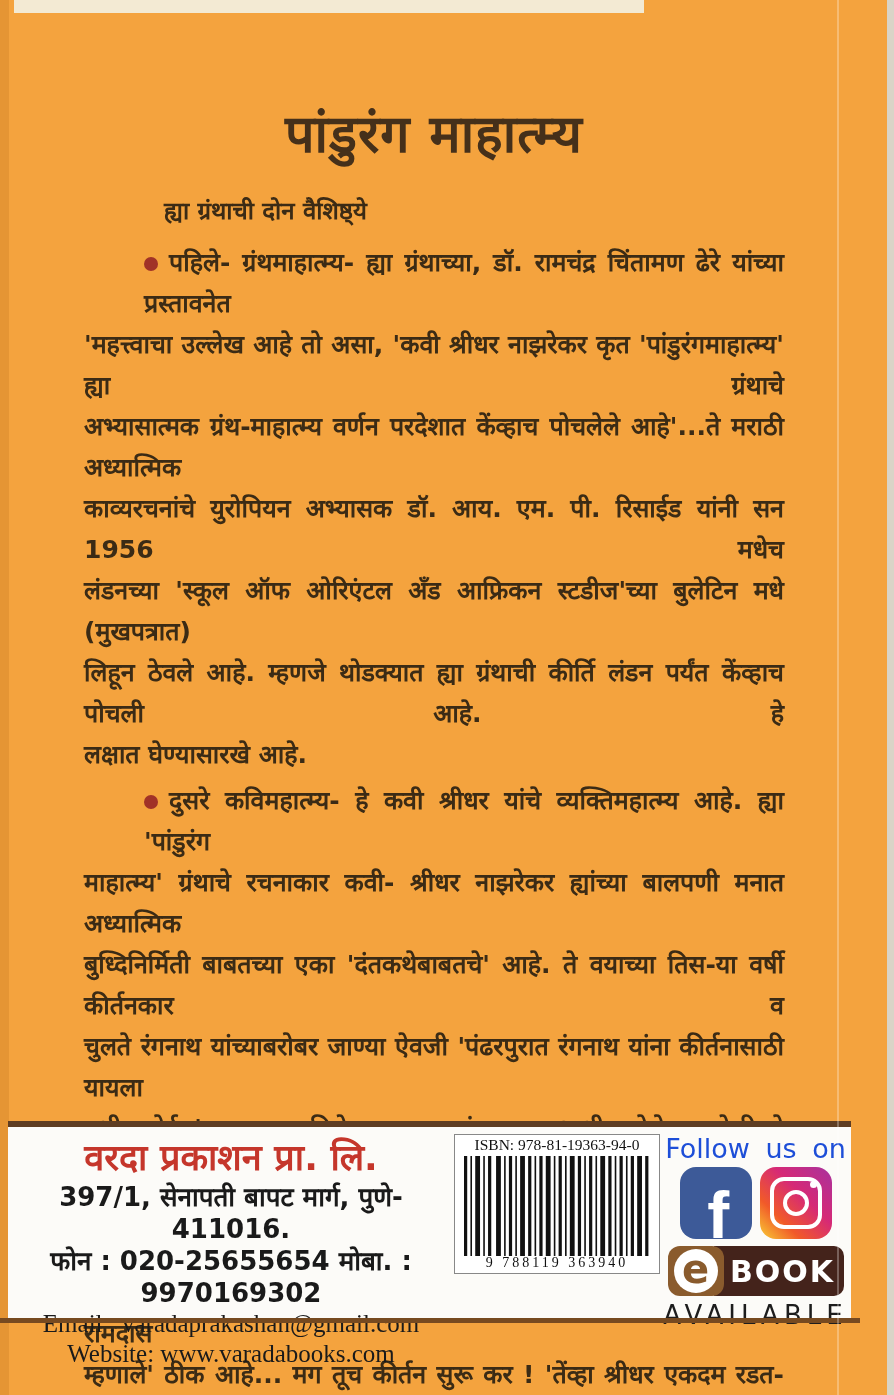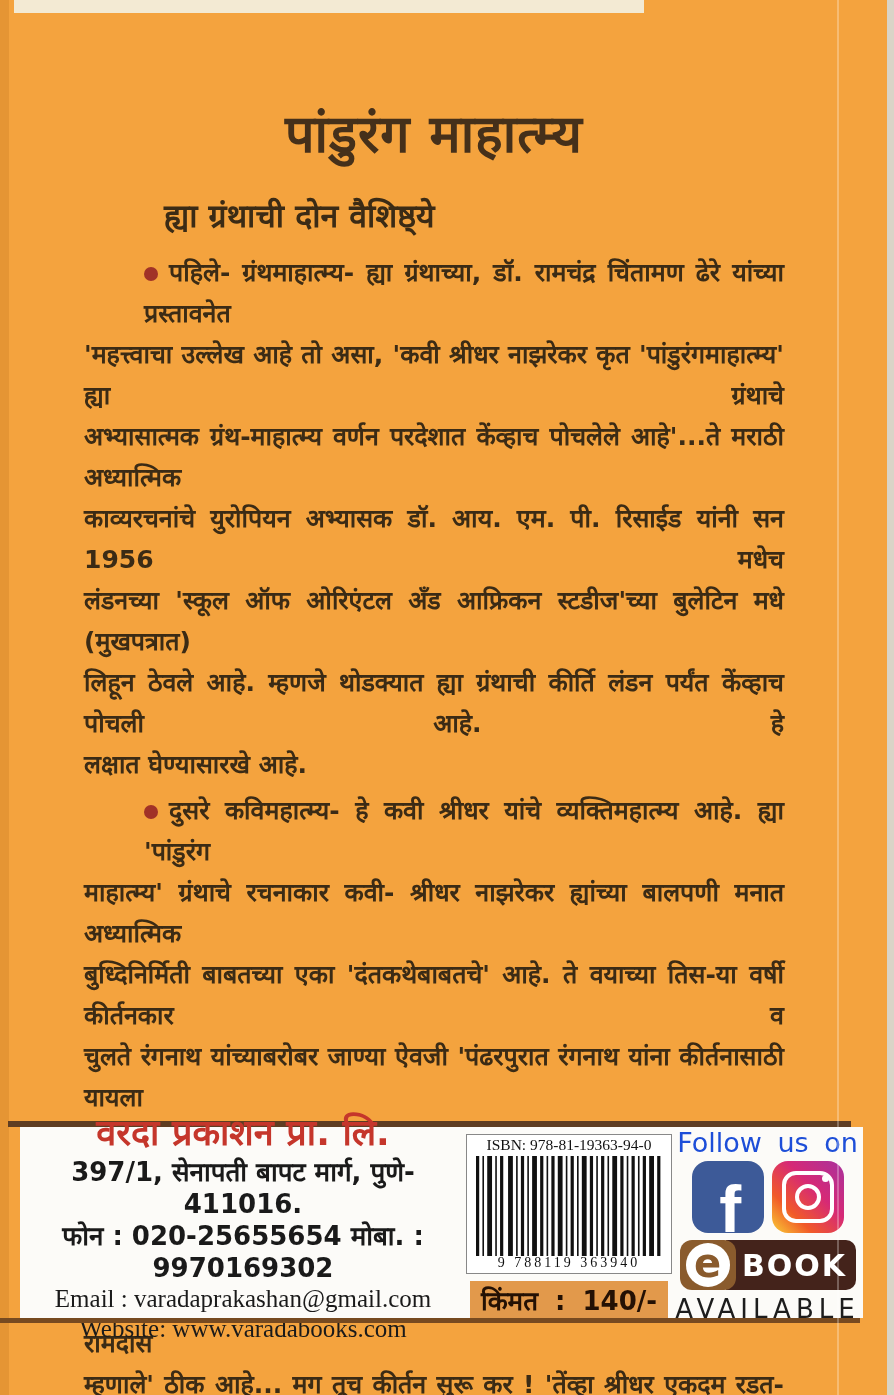--- a/index.html
+++ b/index.html
@@ -27,21 +27,21 @@
 
   .title {
     margin: 0 0 26px 0;
     font-size: 52px;
     font-weight: bold;
     text-align: center;
     color: #45301A;
     letter-spacing: 1px;
   }
   .subtitle {
-    font-size: 32px;
+    font-size: 24px;
     font-weight: bold;
     color: #3B2B15;
     margin: 0 0 16px 80px;
   }
   .para .line {
     font-size: 25px;
     line-height: 41px;
     min-height: 41px;
     color: #3B2B15;
     font-weight: 600;
@@ -57,24 +57,23 @@
     border-radius: 50%;
     background: #A13227;
     margin-right: 11px;
     vertical-align: middle;
   }
 
   
   .band-line-top { position:absolute; left:8px; top:1121px; width:843px; height:6px; background:#5E3D22; }
   .band-line-bottom { position:absolute; left:0px; top:1318px; width:860px; height:5px; background:#774A20; }
   .white-band {
-    position:absolute; left:20px; top:1127px; width:843px; height:191px;
+    position:absolute; left:8px; top:1127px; width:843px; height:191px;
     background:#FCFBF8;
     display:flex;
-    align-items:center;
   }
 
   .publisher { width:446px; padding-top:8px; text-align:center; }
   .pub-name { font-size:36px; font-weight:bold; color:#C5362B; line-height:46px; }
   .pub-line { color:#1A1A1A; }
   .pub-line.dev { font-size:26px; line-height:32px; font-weight:600; }
   .pub-line.lat { font-family:"Liberation Serif", serif; font-size:25px; line-height:30px; font-weight:400; }
 
   .isbn-box { width:206px; padding-top:7px; }
   .isbn-inner { background:#fff; border:1px solid #888; padding:1px 3px 0 3px; }
@@ -206,21 +205,20 @@
             <rect x="94" y="0" width="1" height="40" fill="#111"></rect>
             <rect x="97" y="0" width="2" height="40" fill="#111"></rect>
             <rect x="101" y="0" width="1" height="40" fill="#111"></rect>
             <rect x="104" y="0" width="2" height="40" fill="#111"></rect>
             <rect x="108" y="0" width="3" height="40" fill="#111"></rect>
             <rect x="113" y="0" width="2" height="40" fill="#111"></rect>
           </svg>
         </div>
         <div class="isbn-digits">9 788119 363940</div>
       </div>
-      <div class="price-strip">किंमत :  140/-</div>
     </div>
 
     <div class="social">
       <div class="follow">Follow us on</div>
       <div class="icons-row">
         <div class="fb-icon">
             <span>f</span>
           </div>
         <div class="ig-icon">
           <div class="ig-frame"></div>

